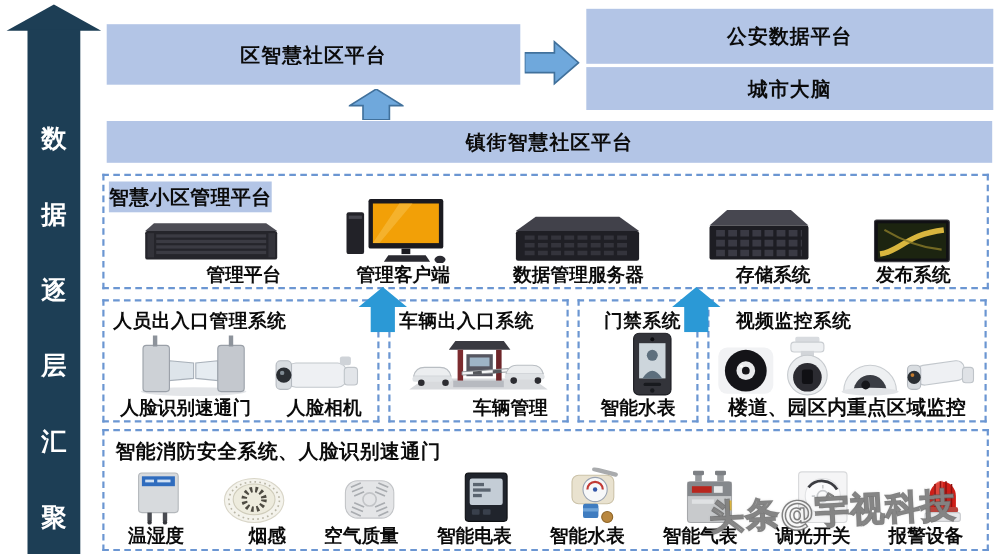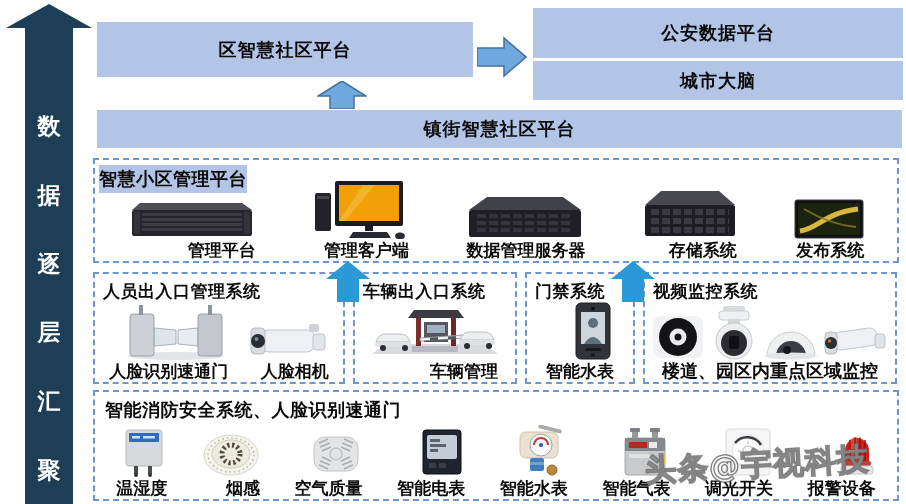--- a/index.html
+++ b/index.html
@@ -213,39 +213,39 @@
         <rect x="87" y="34" width="36" height="5" rx="2" fill="#dfe2e5"></rect>
         <circle cx="95" cy="40" r="3" fill="#2c2c31"></circle>
           <circle cx="117" cy="40" r="3" fill="#2c2c31"></circle>
       </svg>
       <span class="lbl">车辆管理</span>
     </div>
   </div>
 </div>
 
 <div class="panel" style="left:525px;top:272px;width:110px;height:112px;">
-  <div class="panel-title" style="padding:6px 0 0 8px;">门禁系统</div>
+  <div class="panel-title" style="padding:6px 0 0 8px;text-align:center;">门禁系统</div>
   <div class="devrow" style="height:82px;">
     <div class="device">
       <svg width="42" height="58" viewBox="0 0 42 58">
         <rect x="4" y="1" width="34" height="56" rx="5" fill="#33343a" stroke="#1c1d22"></rect>
         <circle cx="21" cy="6.5" r="1.8" fill="#0c0d10"></circle>
         <rect x="9" y="10" width="24" height="32" fill="#cdd6dc"></rect>
         <circle cx="21" cy="21" r="5" fill="#5d6f7d"></circle>
         <path d="M12,42 q9,-14 18,0 z" fill="#5d6f7d"></path>
         <rect x="13" y="46" width="16" height="3" rx="1.5" fill="#181a1e"></rect>
         <circle cx="21" cy="53" r="2" fill="#181a1e"></circle>
       </svg>
       <span class="lbl">智能水表</span>
     </div>
   </div>
 </div>
 
 <div class="panel" style="left:643px;top:272px;width:254px;height:112px;">
-  <div class="panel-title" style="padding:6px 0 0 8px;">视频监控系统</div>
+  <div class="panel-title" style="padding:6px 0 0 24px;">视频监控系统</div>
   <div class="devrow" style="height:80px;flex-direction:column;align-items:center;justify-content:flex-end;gap:1px;">
     <div class="iconsrow">
       <svg width="54" height="46" viewBox="0 0 54 46">
         <rect x="2" y="2" width="50" height="42" rx="8" fill="#f1f2f4"></rect>
         <circle cx="27" cy="23" r="19" fill="#141418"></circle>
         <circle cx="27" cy="23" r="8.5" fill="#e9eaec"></circle>
         <circle cx="27" cy="23" r="3.5" fill="#141418"></circle>
         <circle cx="23" cy="19" r="1.3" fill="#ffffff"></circle>
       </svg>
       <svg width="50" height="54" viewBox="0 0 50 54">

